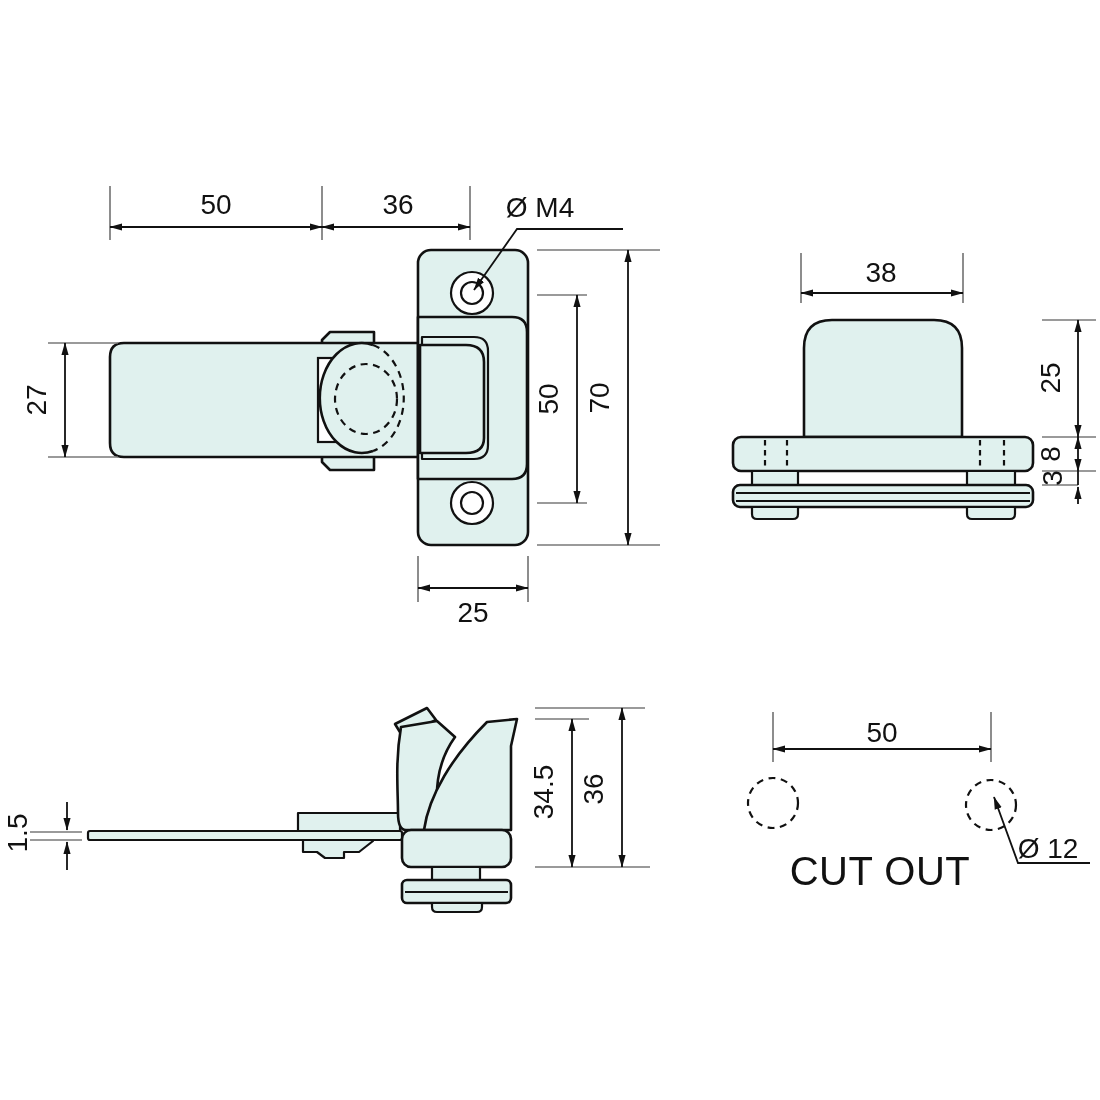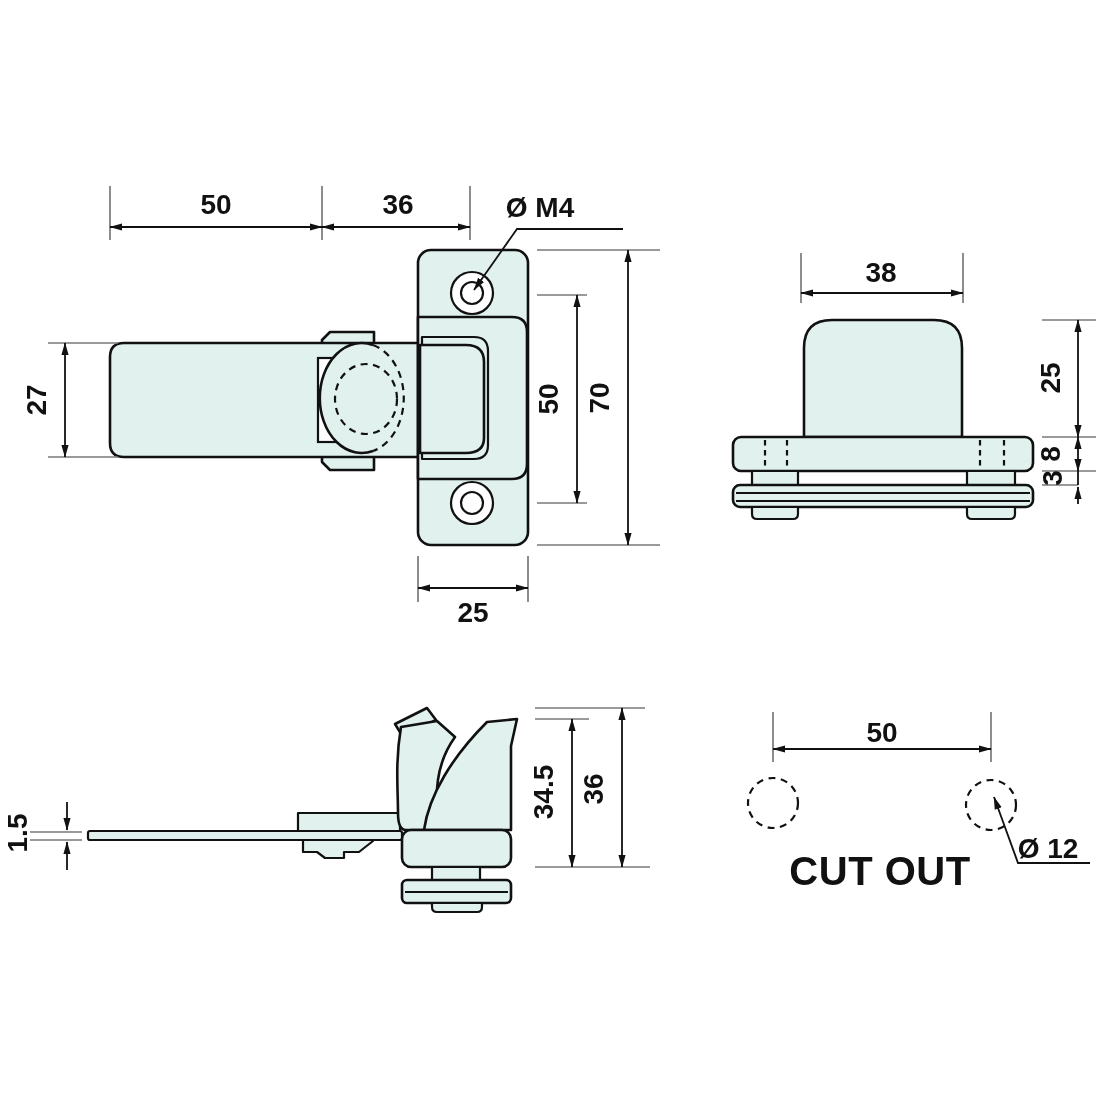--- a/index.html
+++ b/index.html
@@ -2,21 +2,21 @@
 <html style="--part-fill: #e0f1ee; --line: #111111; --tick: #7a7a7a; --text: #111111;"><head>
 <meta charset="utf-8">
 <style>
   :root{
     --part-fill:#e0f1ee;
     --line:#111111;
     --tick:#7a7a7a;
     --text:#111111;
   }
   html,body{margin:0;padding:0;background:#ffffff;}
-  .canvas{width:1100px;height:1100px;background:#ffffff;position:relative;overflow:hidden;font-weight:bold;}
+  .canvas{width:1100px;height:1100px;background:#ffffff;position:relative;overflow:hidden;}
   svg{display:block;}
   .part{fill:var(--part-fill);stroke:var(--line);stroke-width:2.6;stroke-linejoin:round;}
   .part2{fill:var(--part-fill);stroke:var(--line);stroke-width:2.2;stroke-linejoin:round;}
   .whitebox{fill:#ffffff;stroke:var(--line);stroke-width:2.2;}
   .fillonly{fill:var(--part-fill);stroke:none;}
   .edge{fill:none;stroke:var(--line);stroke-width:2.6;}
   .edge2{fill:none;stroke:var(--line);stroke-width:2;}
   .hid{fill:none;stroke:var(--line);stroke-width:2.2;stroke-dasharray:7 5.5;}
   .hid2{fill:none;stroke:var(--line);stroke-width:2.2;stroke-dasharray:5.5 4.5;}
   .dim{fill:none;stroke:var(--line);stroke-width:1.8;}

